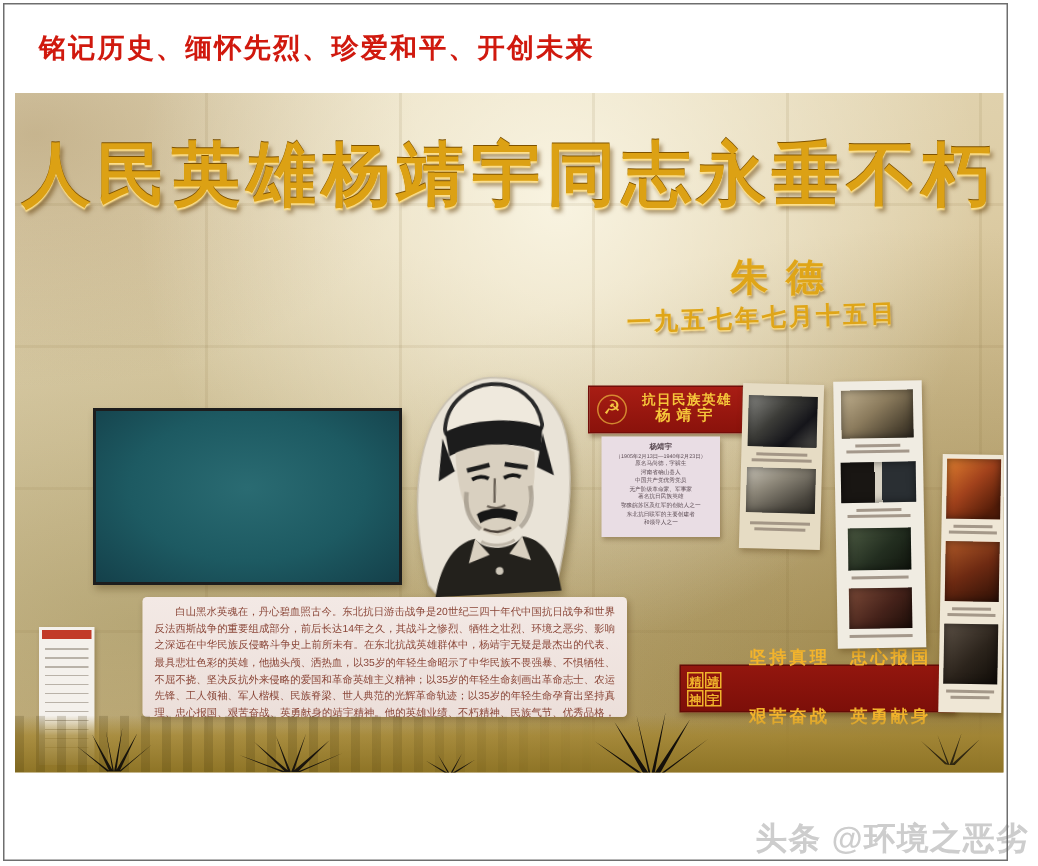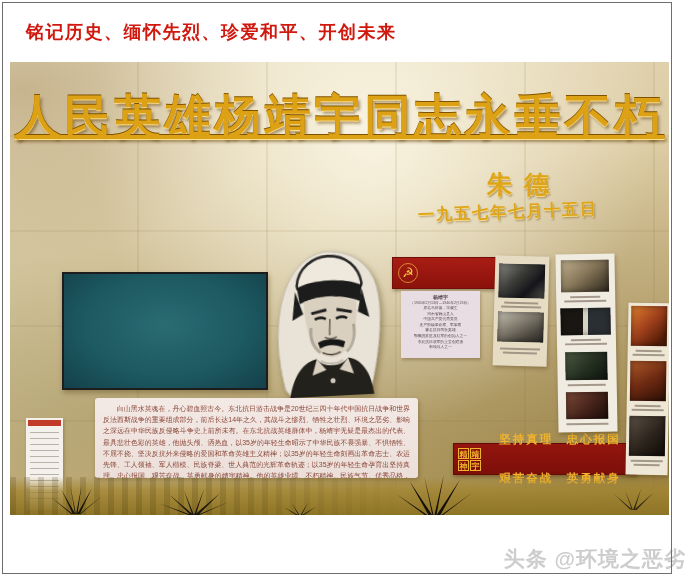--- a/index.html
+++ b/index.html
@@ -15,21 +15,21 @@
            radial-gradient(ellipse at 2% 6%, rgba(140,110,60,.35), rgba(140,110,60,0) 28%),
            radial-gradient(ellipse at 12% 78%, rgba(110,105,50,.28), rgba(110,105,50,0) 55%),
            radial-gradient(ellipse at 95% 88%, rgba(92,78,24,.4), rgba(92,78,24,0) 55%),
            linear-gradient(165deg,#e7dcbe 0%,#ddcda6 38%,#cfb988 68%,#bb9d55 100%);}
   .seams{position:absolute;inset:0;opacity:.8;pointer-events:none;background:
            repeating-linear-gradient(90deg, transparent 0 127px, rgba(128,104,56,.14) 127px 129px),
            repeating-linear-gradient(0deg, transparent 0 93px, rgba(128,104,56,.12) 93px 95px);}
   .callig{position:absolute;left:0;top:24px;width:100%;text-align:center;
           font-family:"DejaVu Serif",serif;font-weight:bold;font-size:46px;letter-spacing:4px;
           color:#dca114;white-space:nowrap;
-          text-shadow:0 -1px 0 #7e5200, 0 1px 1px #ffe18c, 2px 3px 3px rgba(96,58,0,.5);text-decoration:underline;}
+          text-shadow:0 -1px 0 #7e5200, 0 1px 1px #ffe18c, 2px 3px 3px rgba(96,58,0,.5);}
   .signature{position:absolute;left:477px;top:106px;font-family:Liberation Serif, serif;font-weight:bold;
           font-size:25px;letter-spacing:12px;color:#dfa518;
           text-shadow:0 1px 1px #ffe18c,1px 2px 2px rgba(96,58,0,.5);}
   .sig-date{position:absolute;left:408px;top:140px;font-family:"DejaVu Serif",serif;font-weight:bold;
           font-size:16px;letter-spacing:2px;color:#dfa518;transform:rotate(-2deg);white-space:nowrap;
           text-shadow:0 1px 1px #ffe18c,1px 2px 2px rgba(96,58,0,.5);}
   .board{position:absolute;left:52px;top:210px;width:202px;height:114px;border:2px solid #1d1d1d;
          background:radial-gradient(ellipse at 50% 45%, #2a6b72 0%, #1d5a62 55%, #14404a 100%);
          box-shadow:1px 3px 5px rgba(70,50,10,.35);}
   .portrait{position:absolute;left:258px;top:184px;width:122px;height:152px;transform:rotate(-3deg);
@@ -132,20 +132,24 @@
         <path d="M50,113 C56,117 66,117 72,113" stroke="#8b8172" stroke-width="2" fill="none" opacity=".45"></path>
         <path d="M18,148 C23,124 34,113 46,111 C52,120 70,120 77,111 C90,113 99,126 101,148 Z" fill="#23211c"></path>
         <path d="M46,111 L55,122 L41,127 Z" fill="#d9d0c0"></path>
         <path d="M77,111 L68,122 L82,127 Z" fill="#d9d0c0"></path>
         <circle cx="61" cy="133" r="2.5" fill="#cfc8ba"></circle>
       </svg>
     </div>
 
     <div class="plaque">
       <span class="emblem">☭</span>
+      <div class="plaque-text">
+        <div class="l1">抗日民族英雄</div>
+        <div class="l2">杨靖宇</div>
+      </div>
     </div>
 
     <div class="bio">
       <div class="bio-name">杨靖宇</div>
       <div class="bio-dates">（1905年2月13日—1940年2月23日）</div>
       <div class="bio-lines">
           <div>原名马尚德，字骥生</div>
           <div>河南省确山县人</div>
           <div>中国共产党优秀党员</div>
           <div>无产阶级革命家、军事家</div>

